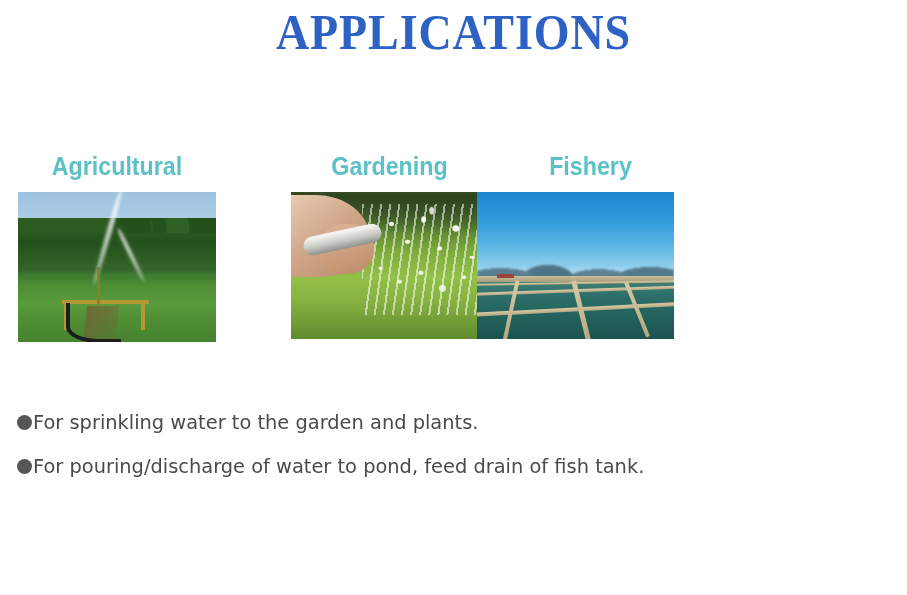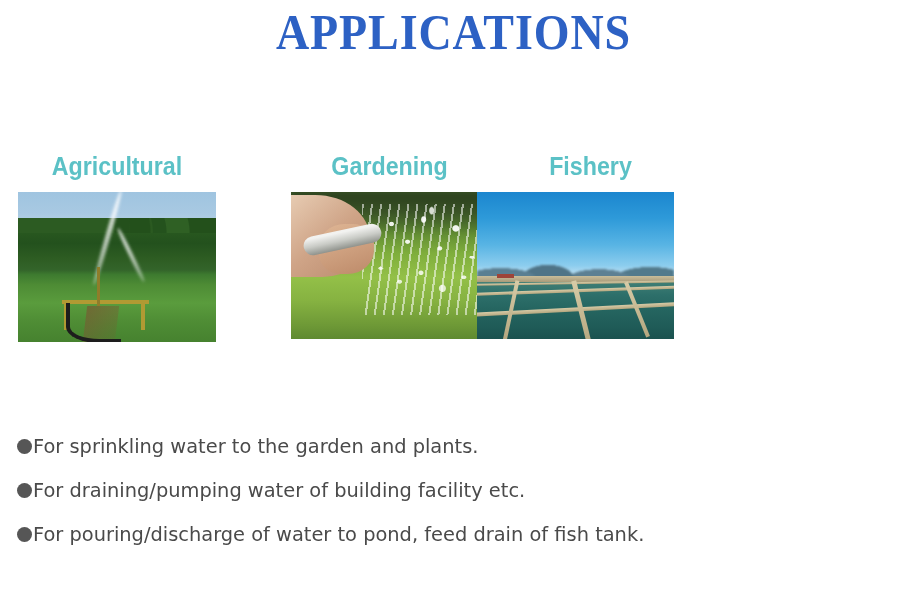--- a/index.html
+++ b/index.html
@@ -248,21 +248,21 @@
     position: absolute; left: 39%; top: 88%; width: 22%; height: 14%;
     background: radial-gradient(ellipse at 50% 40%, #4d8ab8 0%, #2f5f82 55%, #16313f 100%);
     border-radius: 50%;
     filter: blur(.8px);
   }
 
   
   .bullets {
     position: absolute;
     left: 17px;
-    top: 424px;
+    top: 400px;
     width: 870px;
   }
   .bullet-row {
     display: flex;
     align-items: center;
     height: 44px;
     white-space: nowrap;
   }
   .bullet-dot {
     width: 15px;
@@ -332,23 +332,19 @@
 
 </div>
 
 <div class="bullets">
 
   <div class="bullet-row">
     <span class="bullet-dot"></span>
     <span class="bullet-text">For sprinkling water to the garden and plants.</span>
   </div>
 
-  <div class="bullet-row">
-    <span class="bullet-dot"></span>
-    <span class="bullet-text">For draining/pumping water of building facility etc.</span>
-  </div>
 
   <div class="bullet-row">
     <span class="bullet-dot"></span>
     <span class="bullet-text">For pouring/discharge of water to pond, feed drain of fish tank.</span>
   </div>
 
 </div>
 
 </body></html>

